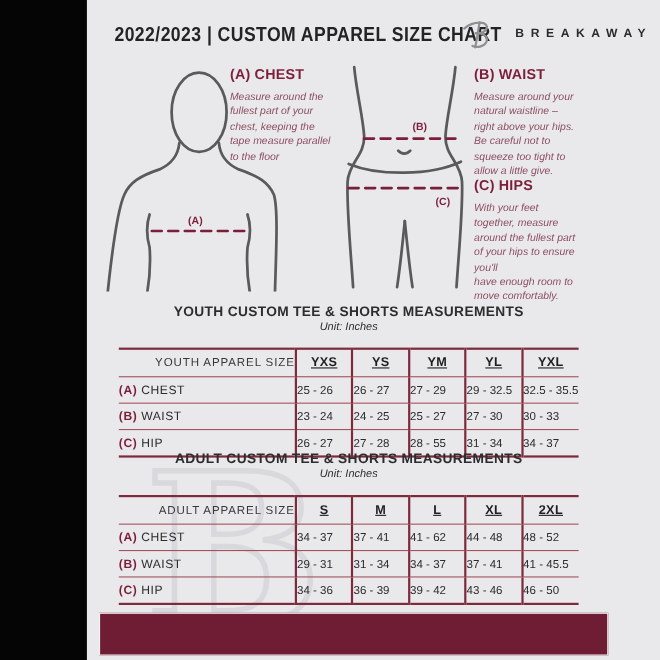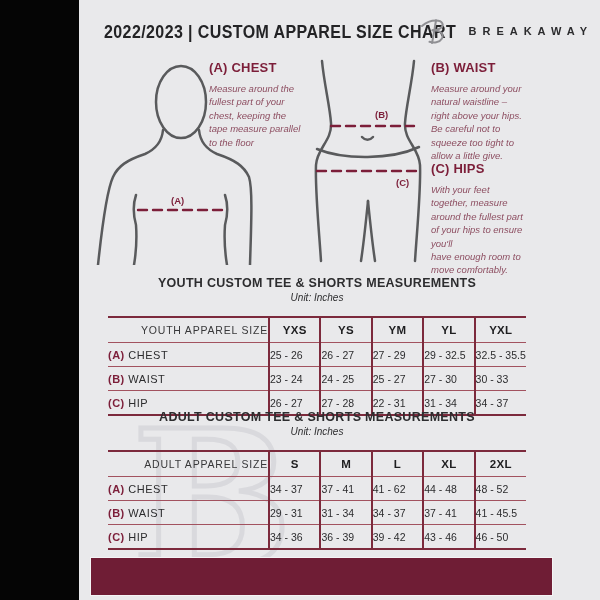--- a/index.html
+++ b/index.html
@@ -42,21 +42,21 @@
   .table-unit{text-align:center;font-size:10px;font-style:italic;color:#2d2d2f;margin-top:2px;}
   table.size-table{border-collapse:collapse;table-layout:fixed;width:418px;margin-top:13px;
     border-top:2px solid var(--border-strong);border-bottom:2px solid var(--border-strong);}
   table.size-table col.c0{width:161px;}
   table.size-table th,table.size-table td{padding:0;height:23px;}
   table.size-table thead th{height:24px;}
   table.size-table tbody td{border-top:1.5px solid var(--border-light);}
   table.size-table th:not(:first-child),table.size-table td:not(:first-child){border-left:2px solid var(--border-strong);}
   .apparel-size-header{text-align:right;padding-left:10px;font-size:10.5px;font-weight:400;
     letter-spacing:0.8px;color:#38383a;}
-  .size-col{font-size:11.5px;font-weight:700;text-align:center;color:#1e1e20;letter-spacing:0.3px;}
+  .size-col{font-size:11.5px;font-weight:700;text-align:center;color:#1e1e20;letter-spacing:0.3px;text-decoration:underline;}
   .row-label{text-align:left;padding-left:10px;font-size:11px;letter-spacing:0.5px;color:var(--ink);}
   .row-label .marker{color:var(--maroon-head);font-weight:700;}
   .value-cell{font-size:10.5px;color:var(--ink);}
 
   
   .watermark{position:absolute;left:28px;top:398px;z-index:0;}
   .watermark text{fill:none;stroke:#d9d9dd;stroke-width:5px;font-family:"DejaVu Serif",serif;font-weight:bold;}
 
   
   .footer-bar{position:absolute;left:11px;top:557px;width:461px;height:37px;
@@ -172,21 +172,21 @@
             <td class="value-cell">23 - 24</td>
             <td class="value-cell">24 - 25</td>
             <td class="value-cell">25 - 27</td>
             <td class="value-cell">27 - 30</td>
             <td class="value-cell">30 - 33</td>
           </tr>
           <tr>
             <td class="row-label"><span class="marker">(C)</span> <span>HIP</span></td>
             <td class="value-cell">26 - 27</td>
             <td class="value-cell">27 - 28</td>
-            <td class="value-cell">22 - 31</td>
+            <td class="value-cell">28 - 55</td>
             <td class="value-cell">31 - 34</td>
             <td class="value-cell">34 - 37</td>
           </tr>
         </tbody>
       </table>
     </div>
 
     <div class="table-block" style="top:410px">
       <div class="table-title">ADULT CUSTOM TEE &amp; SHORTS MEASUREMENTS</div>
       <div class="table-unit">Unit: Inches</div>

